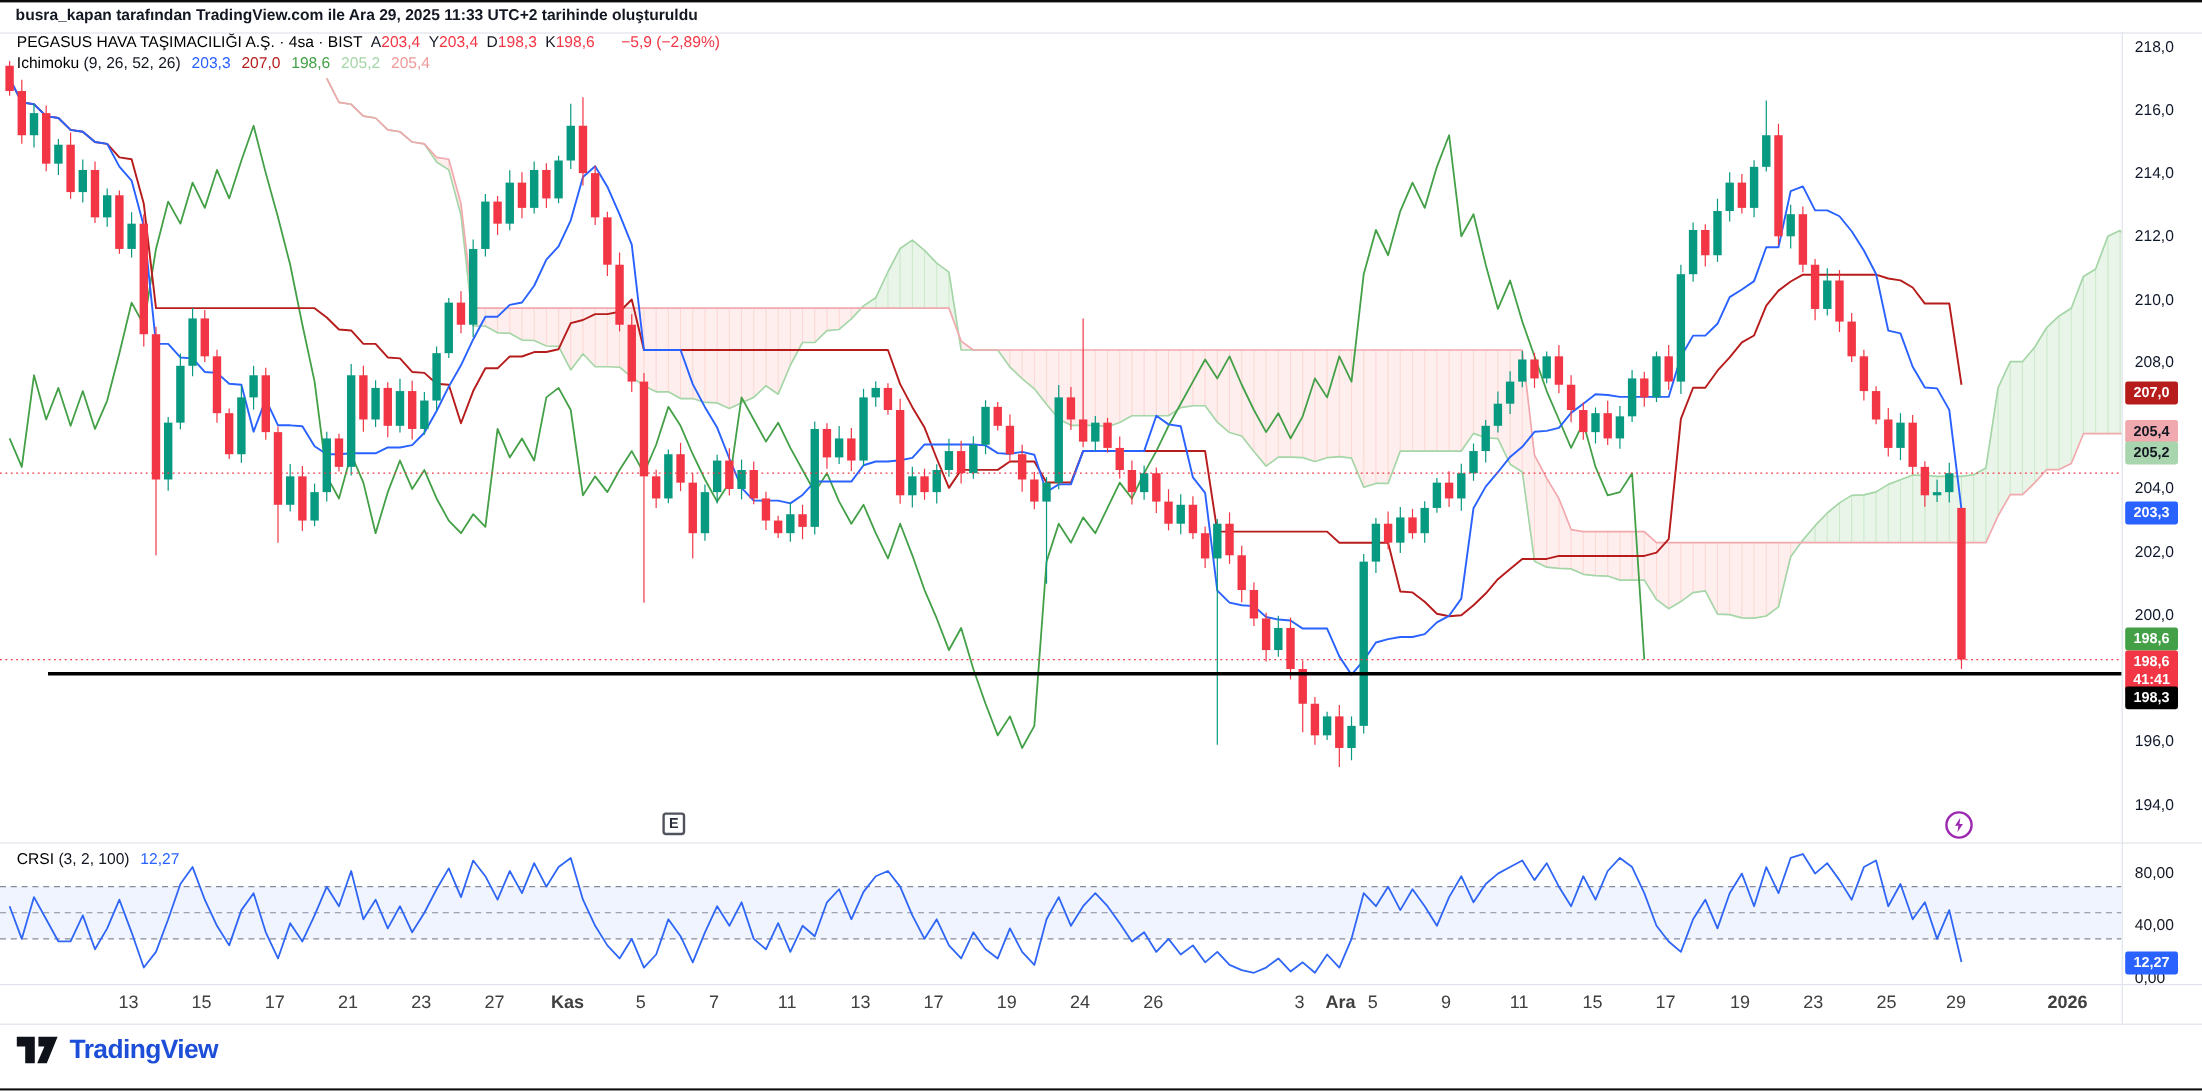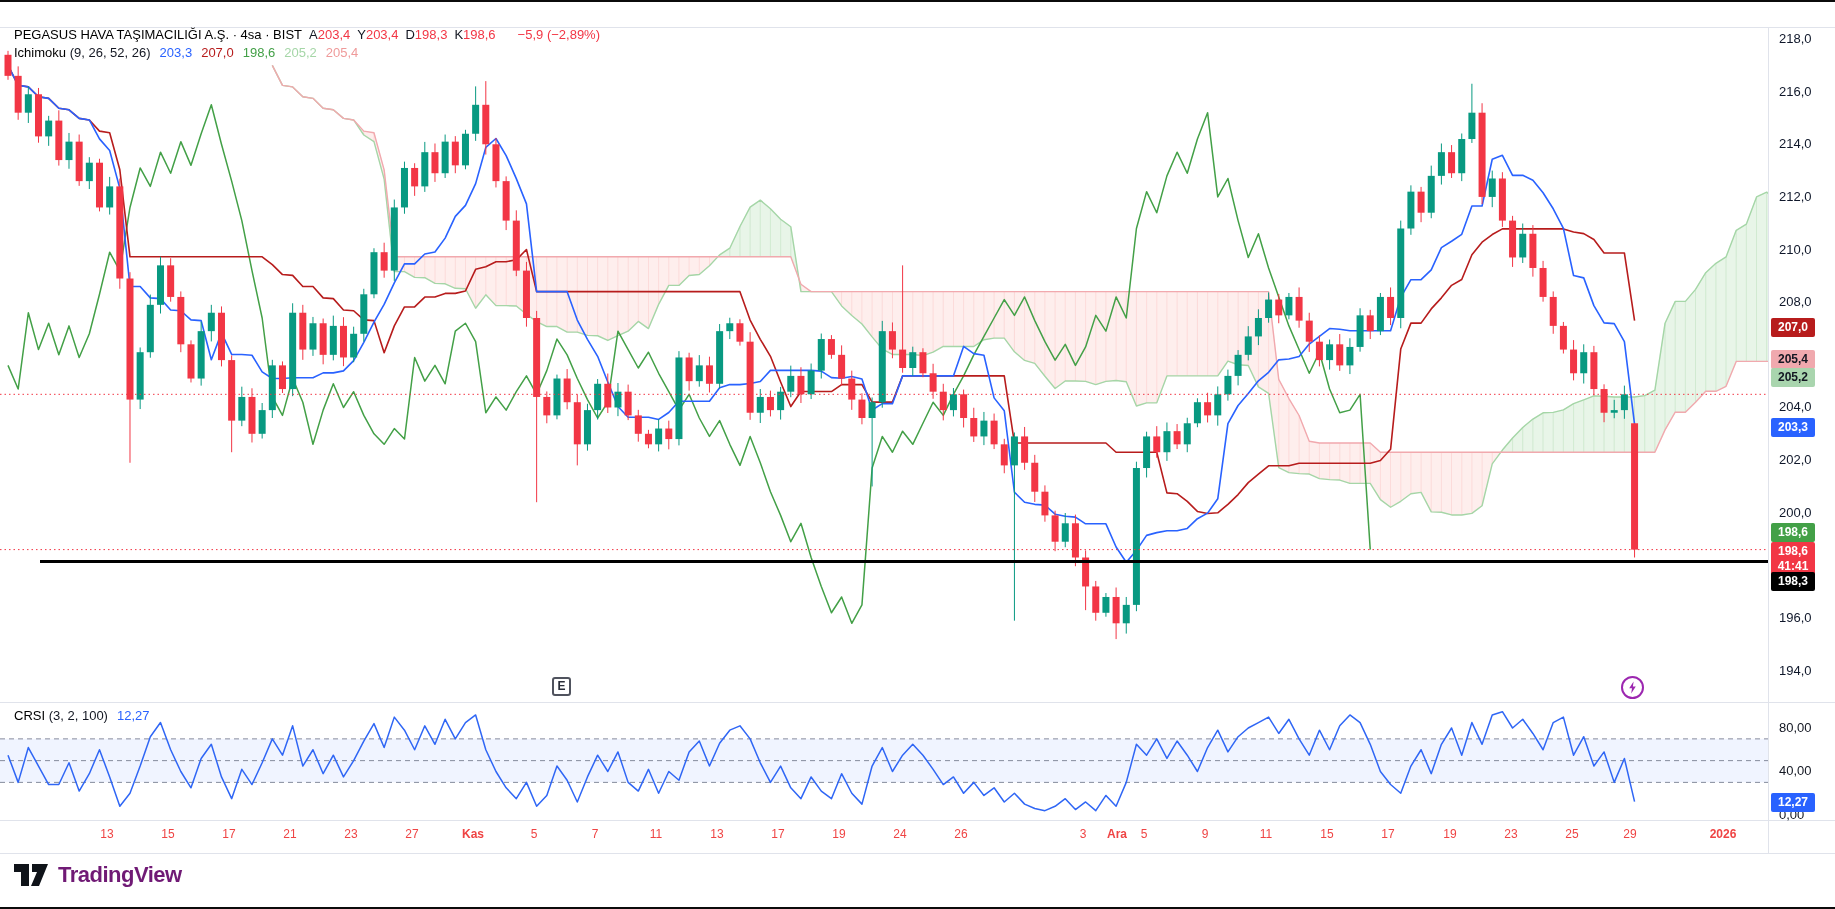--- a/index.html
+++ b/index.html
@@ -18,41 +18,42 @@
   .lg-title{font-weight:500;color:#000000;text-align:center;}
   .lg-params{color:#131722;}
   .ohlc{margin-left:7px;}
   .ohlc .k{color:#131722;}
   .ohlc .v{color:#F23645;}
   .chg{color:#F23645;margin-left:22px;}
   .ival{margin-left:9px;font-weight:500;}
   
   .price-label{position:absolute;left:1779px;font-size:13px;color:#0f172a;height:16px;line-height:16px;}
   .crsi-label{position:absolute;left:1779px;font-size:13px;color:#131722;height:16px;line-height:16px;}
-  .time-label{position:absolute;top:827px;font-size:12px;color:#ef4444;transform:translateX(-50%);}
+  .time-label{position:absolute;top:827px;font-size:15px;color:#404040;transform:translateX(-50%);}
   .time-label.month{font-weight:700;}
   .badge{position:absolute;left:1771px;width:44px;border-radius:2px;font-size:12px;font-weight:600;
          text-align:center;line-height:19px;height:19px;}
   .badge.double{height:33px;line-height:15px;padding-top:2px;}
   
   #e-marker{position:absolute;left:552px;top:677px;width:19px;height:19px;border:2px solid #50535E;border-radius:3px;
             background:#fff;box-sizing:border-box;text-align:center;line-height:15px;font-size:12px;font-weight:700;color:#2A2E39;}
   #bolt-marker{position:absolute;left:1621px;top:676px;width:23px;height:23px;border:2px solid #9C27B0;border-radius:50%;
             background:#fff;box-sizing:border-box;display:flex;align-items:center;justify-content:center;}
   
   #logo{position:absolute;left:13px;top:862px;display:flex;align-items:center;gap:9px;}
-  #logo-text{font-size:22px;font-weight:700;color:#701a75;letter-spacing:-0.5px;}
+  #logo-text{font-size:22px;font-weight:700;color:#1d4ed8;letter-spacing:-0.5px;}
 </style>
 </head>
 <body>
 <div id="stage">
 
   <div class="bar-top"></div>
   <div class="bar-bottom"></div>
 
+  <div id="attribution">busra_kapan tarafından TradingView.com ile Ara 29, 2025 11:33 UTC+2 tarihinde oluşturuldu</div>
 
   <svg id="chart-svg" width="1835" height="909">
       <defs>
         <clipPath id="mainClip">
           <rect x="0" y="27" width="1768" height="675"></rect>
         </clipPath>
         <clipPath id="crsiClip">
           <rect x="0" y="703" width="1768" height="116"></rect>
         </clipPath>
       </defs>

